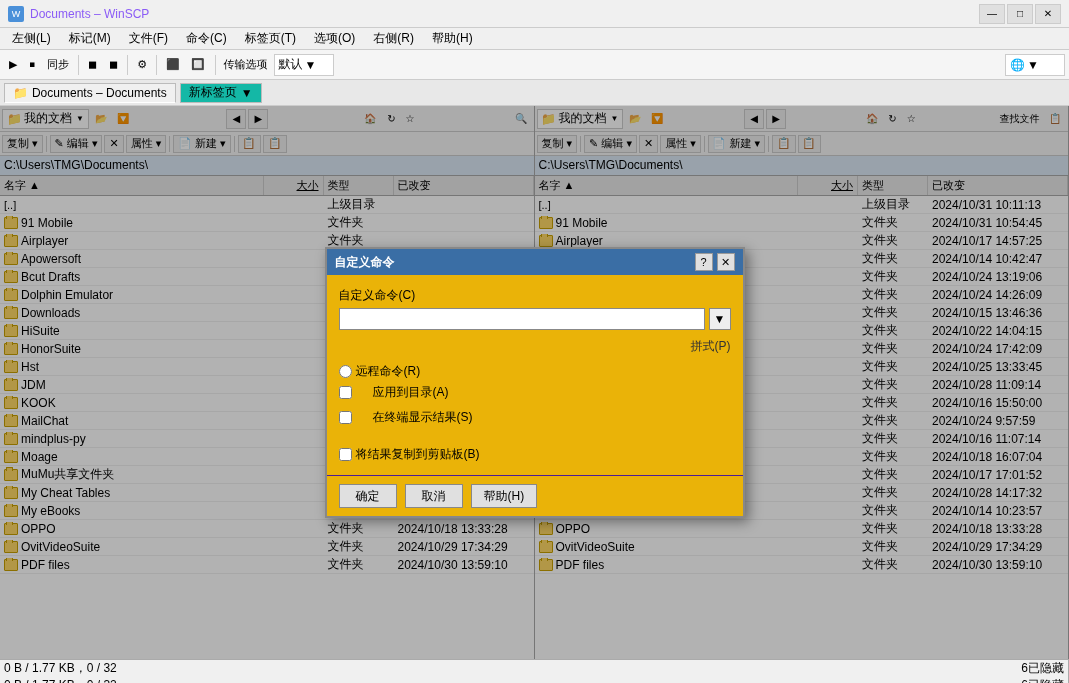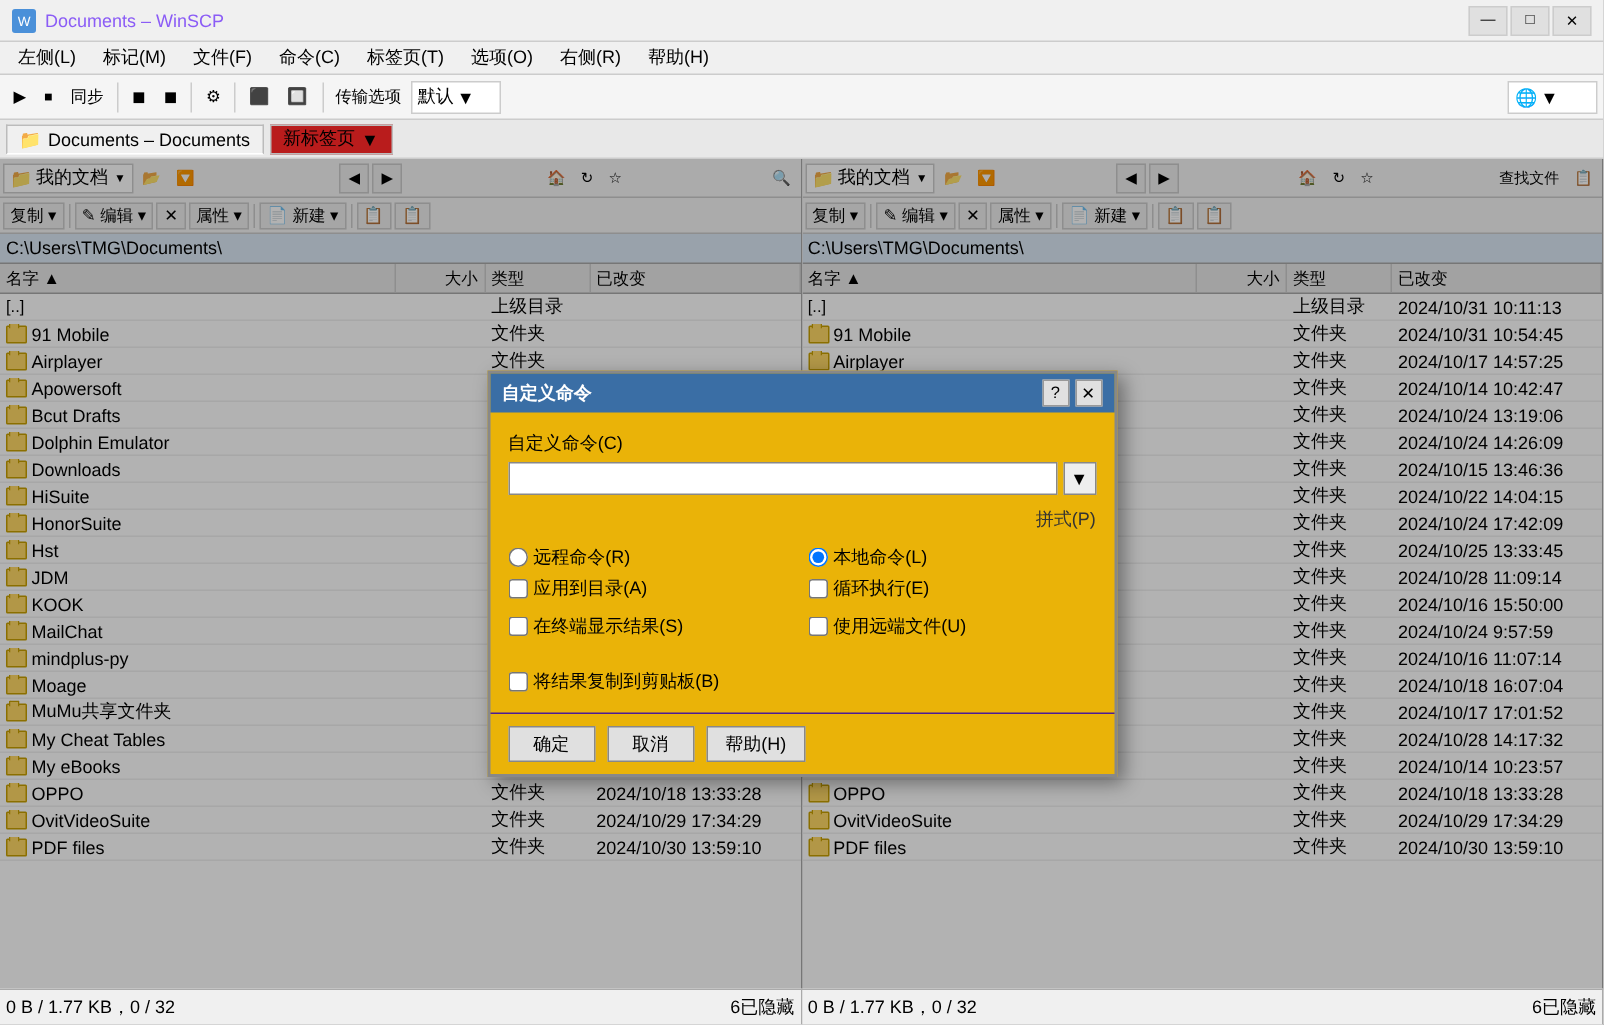--- a/index.html
+++ b/index.html
@@ -60,21 +60,21 @@
     
     .tab-bar {
       background: #e8e8e8;
       display: flex;
       align-items: center;
       padding: 2px 4px;
       border-bottom: 1px solid #ccc;
       height: 26px;
       gap: 4px;
     }
-    .tab-item { display: flex; align-items: center; gap: 4px; padding: 2px 8px; border: 1px solid #bbb; background: #b91c1c; cursor: pointer; font-size: 11px; height: 20px; }
+    .tab-item { display: flex; align-items: center; gap: 4px; padding: 2px 8px; border: 1px solid #bbb; background: #14b8a6; cursor: pointer; font-size: 11px; height: 20px; }
     .tab-item.active { background: #f0f0f0; border-bottom-color: white; }
 
     
     .main-area {
       display: flex;
       height: calc(683px - 28px - 22px - 30px - 26px - 24px);
       position: relative;
     }
 
     
@@ -128,21 +128,21 @@
 
     
     .col-header {
       display: flex;
       background: #e8e8e8;
       border-bottom: 1px solid #aaa;
       height: 20px;
     }
     .col-h { padding: 2px 4px; border-right: 1px solid #ccc; cursor: pointer; font-size: 11px; display: flex; align-items: center; white-space: nowrap; overflow: hidden; }
     .col-name { flex: 1; min-width: 80px; }
-    .col-size { width: 60px; text-align: right; justify-content: flex-end; }
+    .col-size { width: 60px; text-align: right; justify-content: flex-end; text-decoration: underline; }
     .col-type { width: 70px; }
     .col-modified { width: 140px; }
 
     
     .file-list {
       flex: 1;
       overflow-y: auto;
       overflow-x: hidden;
     }
     .file-row {
@@ -158,20 +158,21 @@
 
     
     .folder-icon { width: 14px; height: 12px; background: #ffd966; border: 1px solid #c8a000; border-radius: 1px; display: inline-flex; align-items: center; flex-shrink: 0; position: relative; }
     .folder-icon::before { content: ''; position: absolute; top: -3px; left: 1px; width: 5px; height: 3px; background: #ffd966; border: 1px solid #c8a000; border-bottom: none; border-radius: 1px 1px 0 0; }
 
     
     .status-bar {
       display: flex;
       height: 24px;
       border-top: 1px solid #aaa;
+      flex-direction: column;
     }
     .status-panel {
       flex: 1;
       display: flex;
       align-items: center;
       padding: 0 4px;
       font-size: 11px;
       border-right: 1px solid #aaa;
       background: #f0f0f0;
       gap: 8px;
@@ -209,21 +210,21 @@
     .dialog-body { padding: 12px; }
     .dialog-label { font-size: 12px; margin-bottom: 4px; }
     .dialog-input-row { display: flex; align-items: center; gap: 4px; margin-bottom: 8px; }
     .dialog-input { flex: 1; height: 22px; border: 1px solid #888; background: white; padding: 0 4px; font-size: 12px; outline: none; }
     .dialog-dropdown-btn { width: 22px; height: 22px; border: 1px solid #888; background: #eee; cursor: pointer; display: flex; align-items: center; justify-content: center; }
     .dialog-format { font-size: 12px; text-align: right; color: #333; margin-bottom: 8px; cursor: pointer; }
     .dialog-section { display: flex; gap: 8px; margin-bottom: 16px; }
     .dialog-col { flex: 1; display: flex; flex-direction: column; gap: 4px; }
     .radio-row { display: flex; align-items: center; gap: 4px; font-size: 12px; }
     .radio-row input[type=radio] { margin: 0; }
-    .checkbox-row { display: flex; align-items: center; gap: 4px; font-size: 12px; margin-bottom: 4px; }
+    .checkbox-row { display: flex; align-items: center; gap: 21px; font-size: 12px; margin-bottom: 4px; }
     .checkbox-row input[type=checkbox] { margin: 0; }
     .dialog-copy-row { display: flex; align-items: center; gap: 4px; font-size: 12px; margin-top: 4px; }
     .dialog-copy-row input[type=checkbox] { margin: 0; }
     .dialog-footer { display: flex; justify-content: flex-start; gap: 8px; padding: 8px 12px; border-top: 1px solid #4c1d95; }
     .dialog-btn { height: 24px; padding: 0 16px; border: 1px solid #888; background: #e0e0e0; cursor: pointer; font-size: 12px; }
     .dialog-help-btn { height: 24px; padding: 0 12px; border: 1px solid #888; background: #e0e0e0; cursor: pointer; font-size: 12px; }
   </style>
 </head>
 <body>
 
@@ -790,34 +791,20 @@
             </div>
             <div class="checkbox-row">
               <input type="checkbox" id="cb-apply-dir" style="">
               <label for="cb-apply-dir">应用到目录(A)</label>
             </div>
             <div class="checkbox-row">
               <input type="checkbox" id="cb-show-terminal" style="">
               <label for="cb-show-terminal">在终端显示结果(S)</label>
             </div>
           </div>
-          <div class="dialog-col">
-            <div class="radio-row">
-              <input type="radio" name="cmd-type" id="radio-local" checked="" style="">
-              <label for="radio-local">本地命令(L)</label>
-            </div>
-            <div class="checkbox-row">
-              <input type="checkbox" id="cb-loop" style="">
-              <label for="cb-loop">循环执行(E)</label>
-            </div>
-            <div class="checkbox-row">
-              <input type="checkbox" id="cb-remote-file" style="">
-              <label for="cb-remote-file">使用远端文件(U)</label>
-            </div>
-          </div>
         </div>
 
         <div class="dialog-copy-row">
           <input type="checkbox" id="cb-copy" style="">
           <label for="cb-copy">将结果复制到剪贴板(B)</label>
         </div>
       </div>
 
       <div class="dialog-footer">
         <button class="dialog-btn">确定</button>

